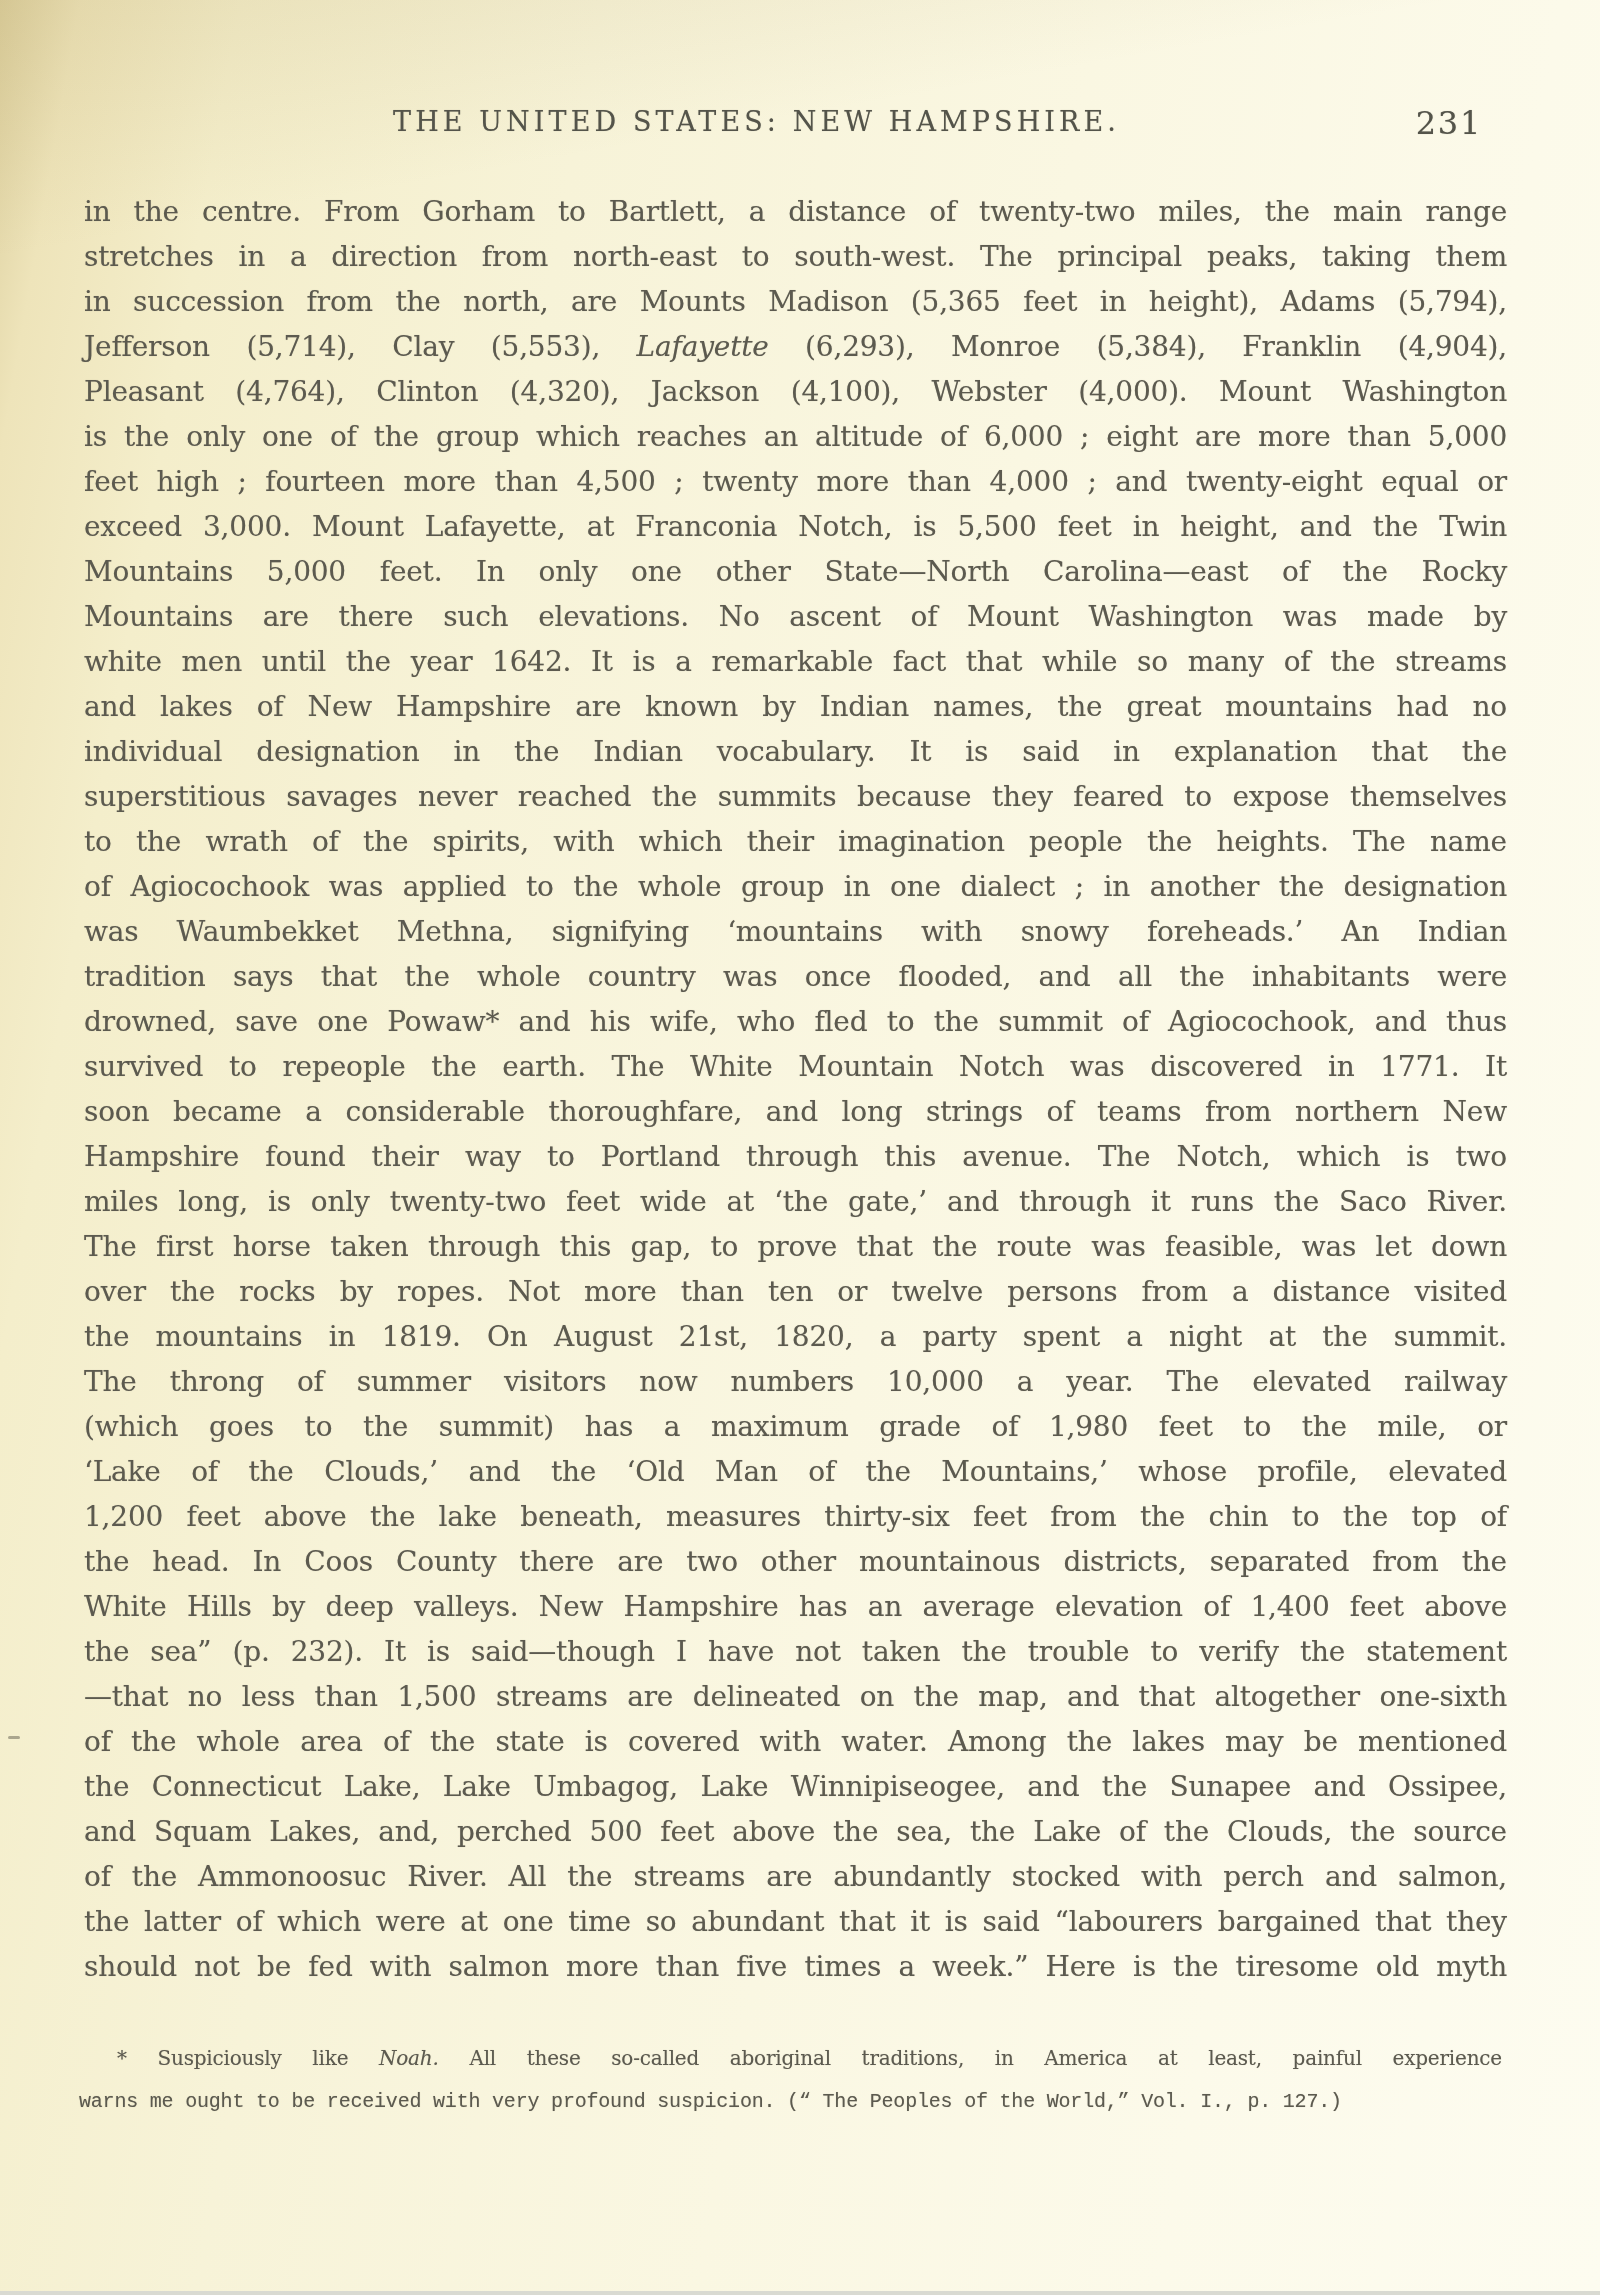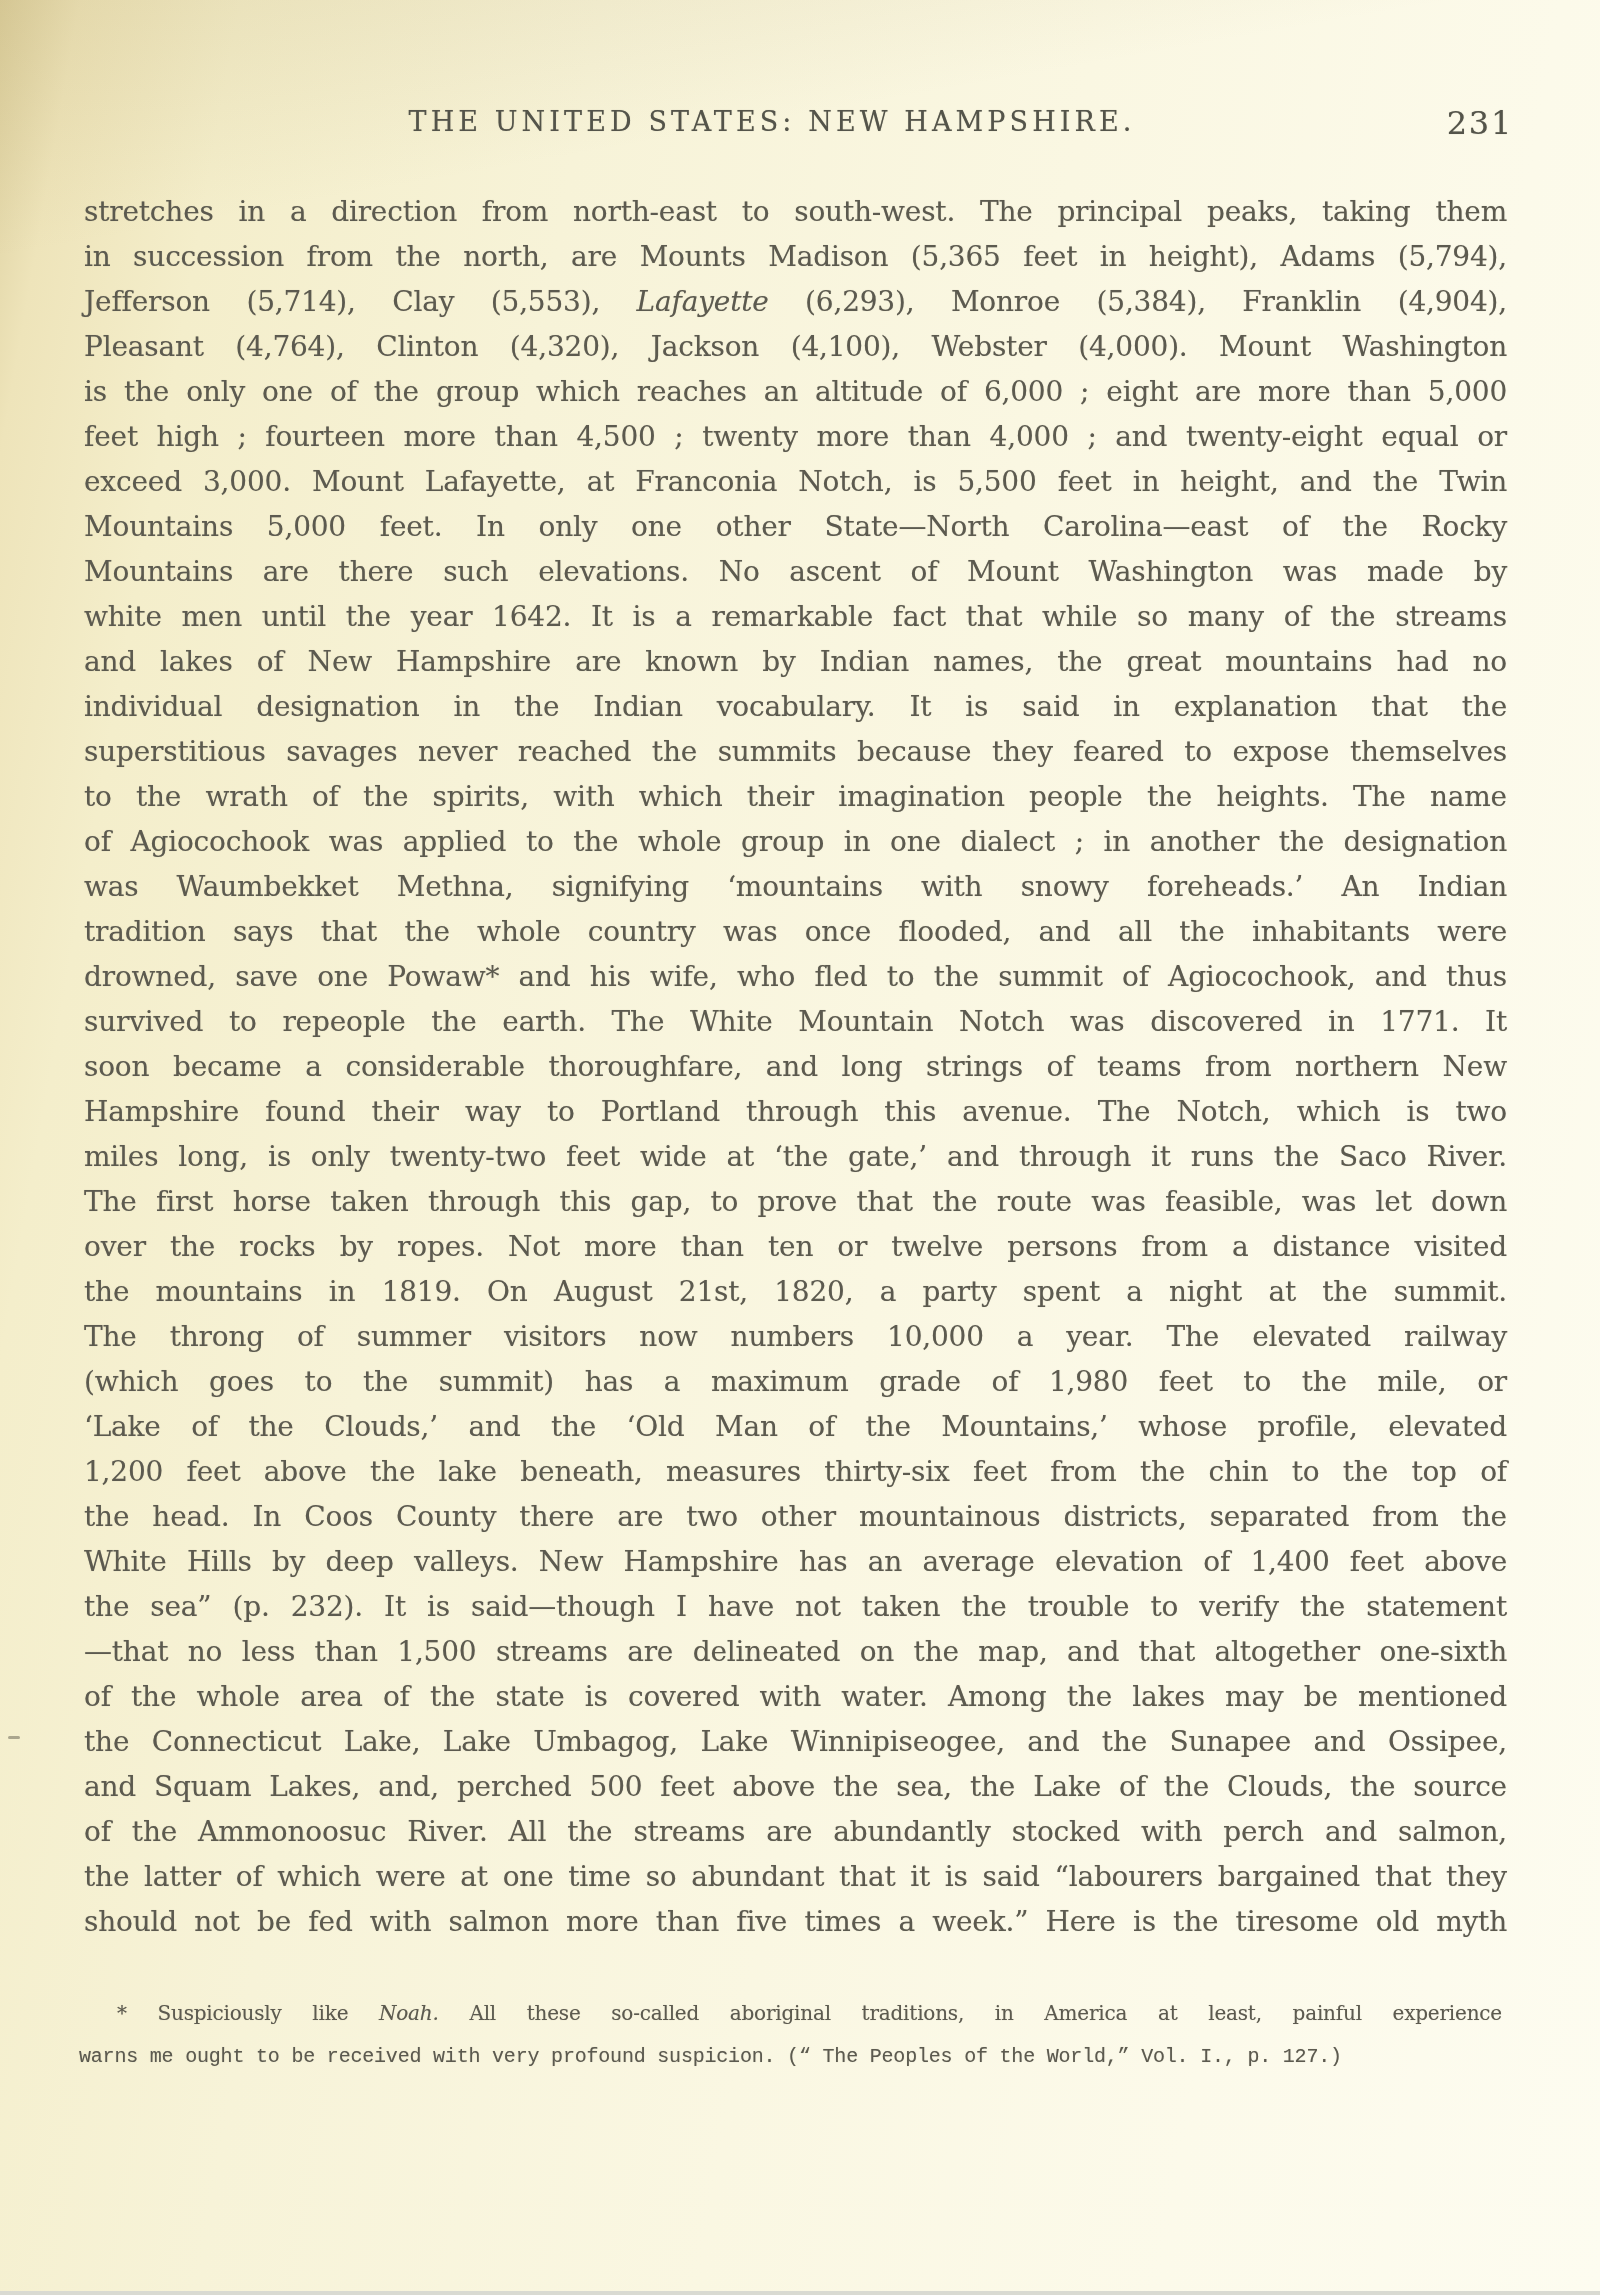--- a/index.html
+++ b/index.html
@@ -15,21 +15,21 @@
       linear-gradient(100deg, #dccf9e 0%, #eee4ba 4%, #f4eecb 12%, #f7f3d8 30%, #faf7e2 55%, #fcfaea 78%, #fdfcf0 100%);
   }
   .bottom-strip {
     position: absolute;
     left: 0; bottom: 0;
     width: 100%; height: 4.1px;
     background: #d9dad2;
   }
   .page-header {
     position: relative;
-    margin: 106px 87px 0 87px;
+    margin: 106px 118px 0 87px;
     height: 40px;
     text-align: right;
   }
   .running-title {
     position: absolute;
     left: 50%;
     transform: translateX(-50%) translateX(-28px);
     font-size: 27px;
     letter-spacing: 4.1px;
     white-space: nowrap;
@@ -89,20 +89,21 @@
 </head>
 <body>
 
 <div class="page">
   <header class="page-header">
     <div class="running-title">THE UNITED STATES: NEW HAMPSHIRE.</div>
     <div class="page-number">231</div>
   </header>
 
   <main class="body-text" id="body-text">
+      <div class="line">in the centre.  From Gorham to Bartlett, a distance of twenty-two miles, the main range</div>
       <div class="line">stretches in a direction from north-east to south-west.  The principal peaks, taking them</div>
       <div class="line">in succession from the north, are Mounts Madison (5,365 feet in height), Adams (5,794),</div>
       <div class="line">Jefferson (5,714), Clay (5,553), <em>Lafayette</em> (6,293), Monroe (5,384), Franklin (4,904),</div>
       <div class="line">Pleasant (4,764), Clinton (4,320), Jackson (4,100), Webster (4,000).  Mount Washington</div>
       <div class="line">is the only one of the group which reaches an altitude of 6,000 ; eight are more than 5,000</div>
       <div class="line">feet high ; fourteen more than 4,500 ; twenty more than 4,000 ; and twenty-eight equal or</div>
       <div class="line">exceed 3,000.  Mount Lafayette, at Franconia Notch, is 5,500 feet in height, and the Twin</div>
       <div class="line">Mountains 5,000 feet.  In only one other State—North Carolina—east of the Rocky</div>
       <div class="line">Mountains are there such elevations.  No ascent of Mount Washington was made by</div>
       <div class="line">white men until the year 1642.  It is a remarkable fact that while so many of the streams</div>

